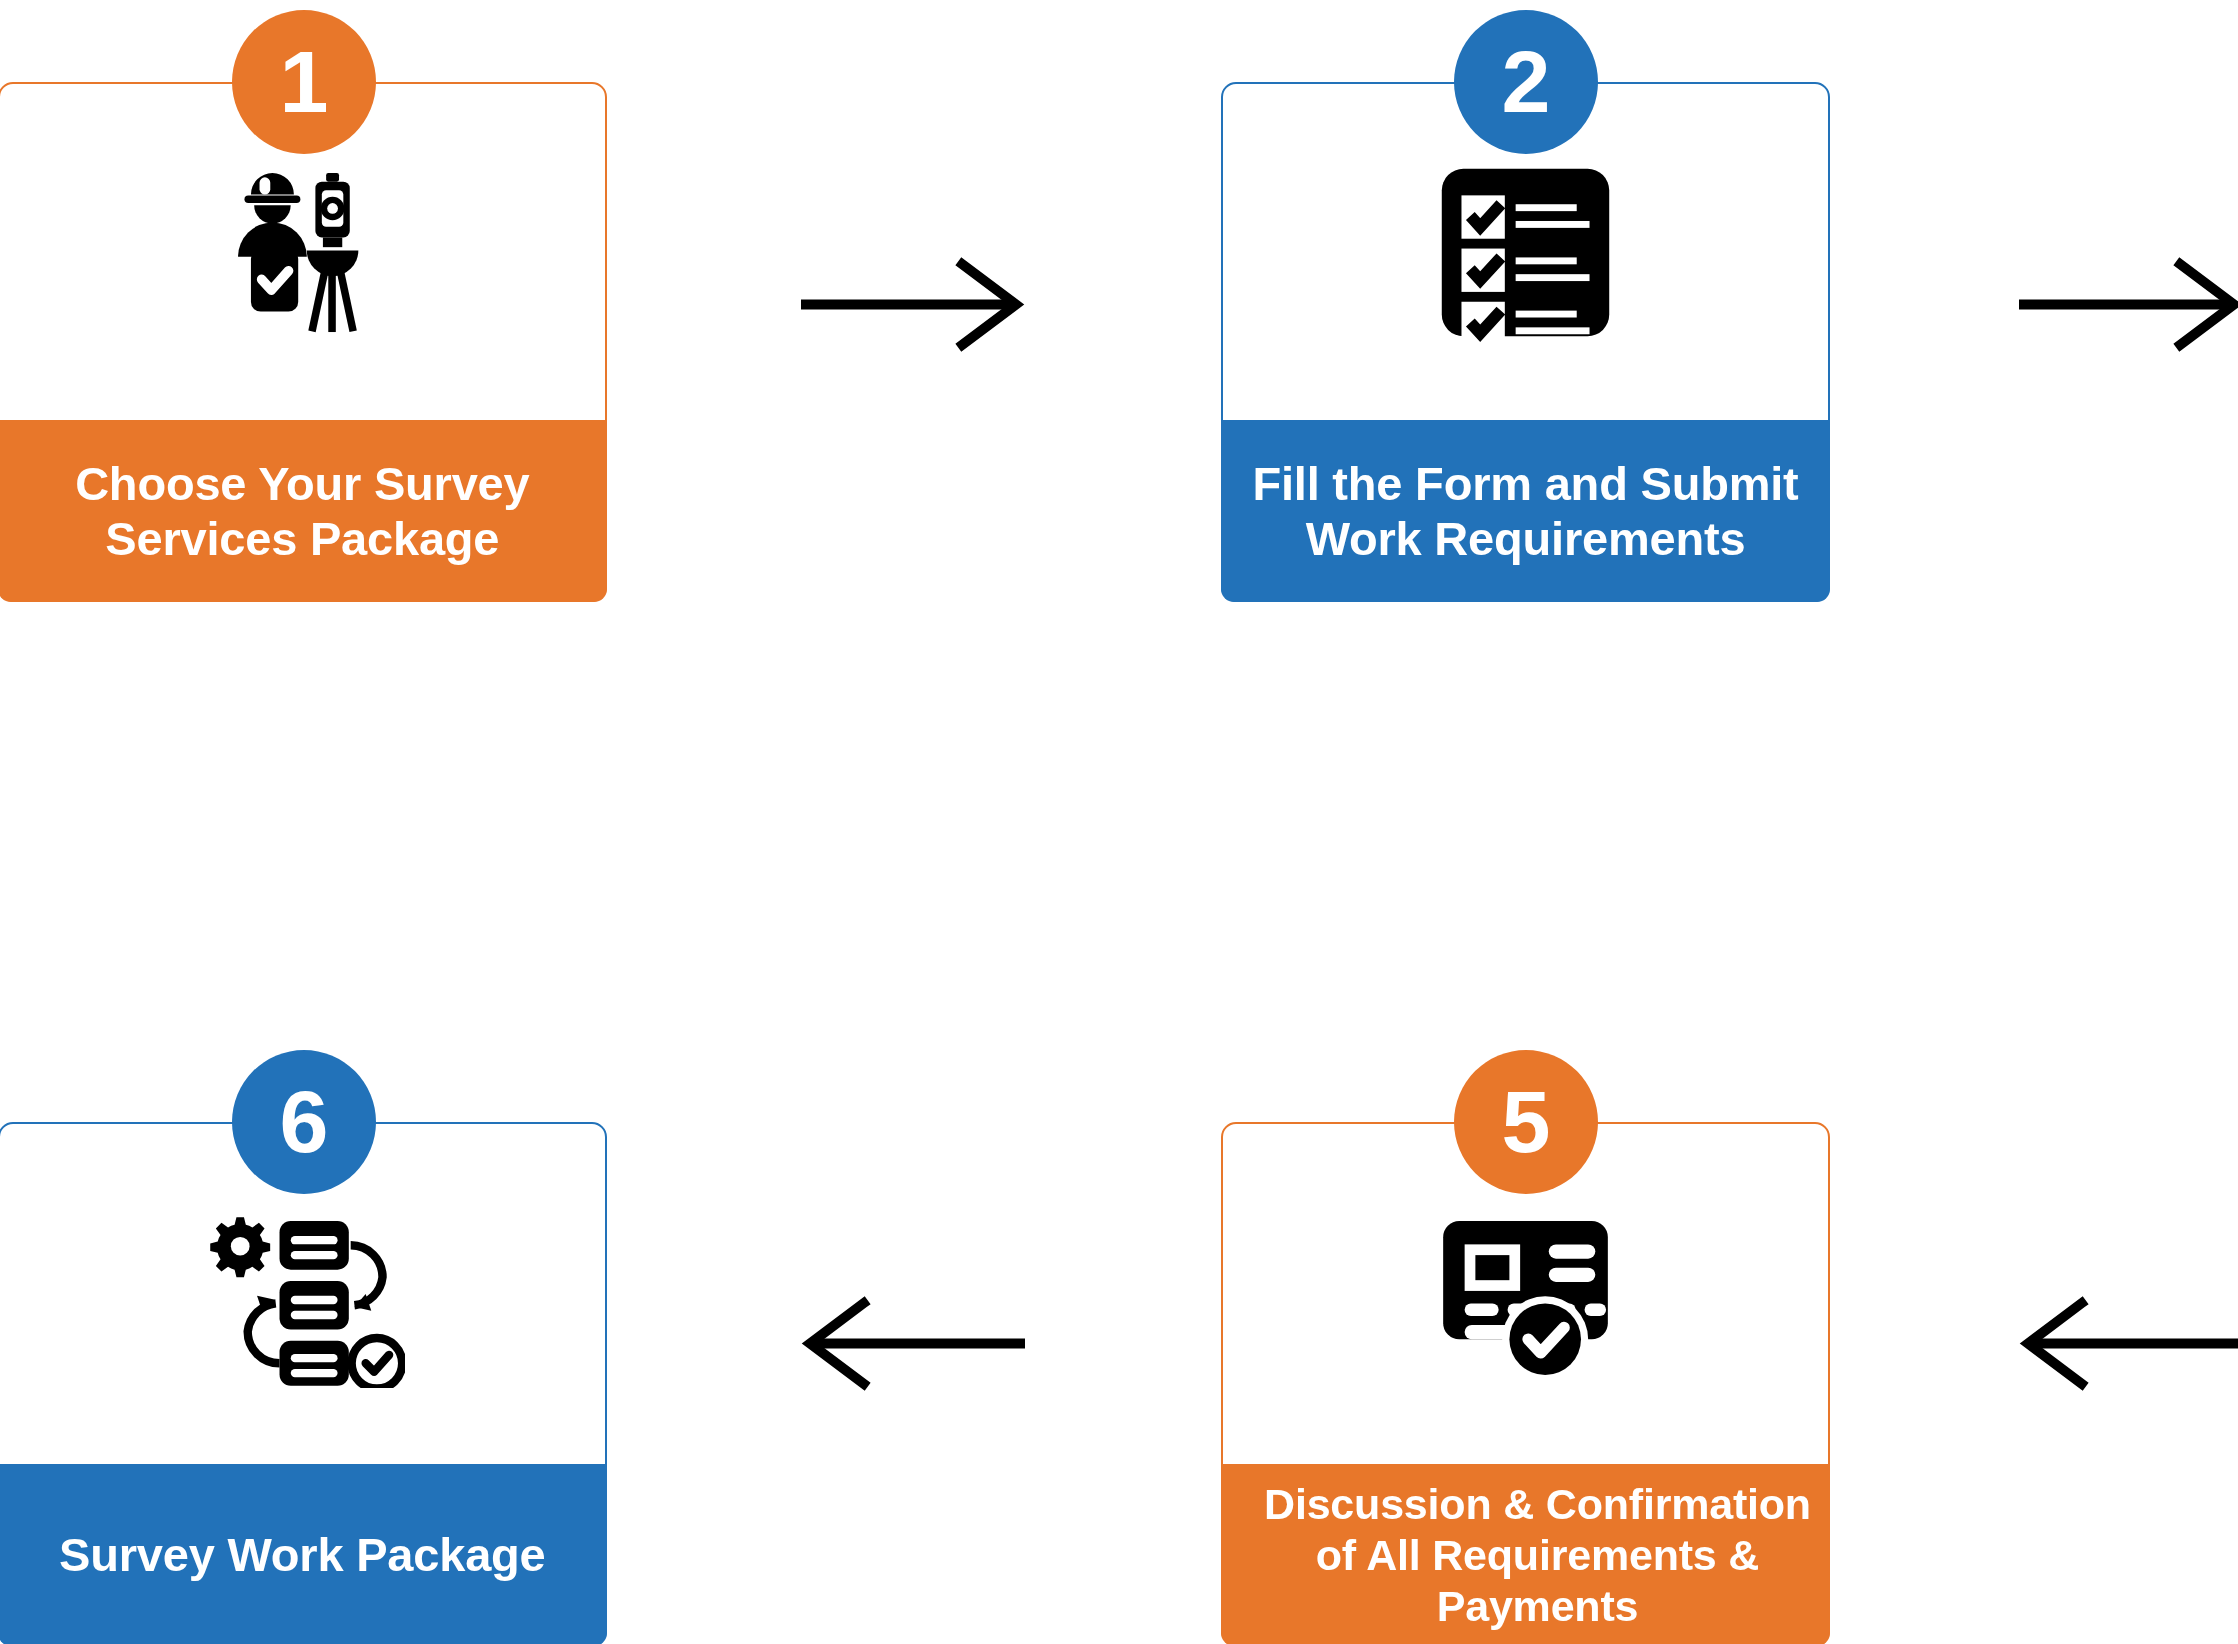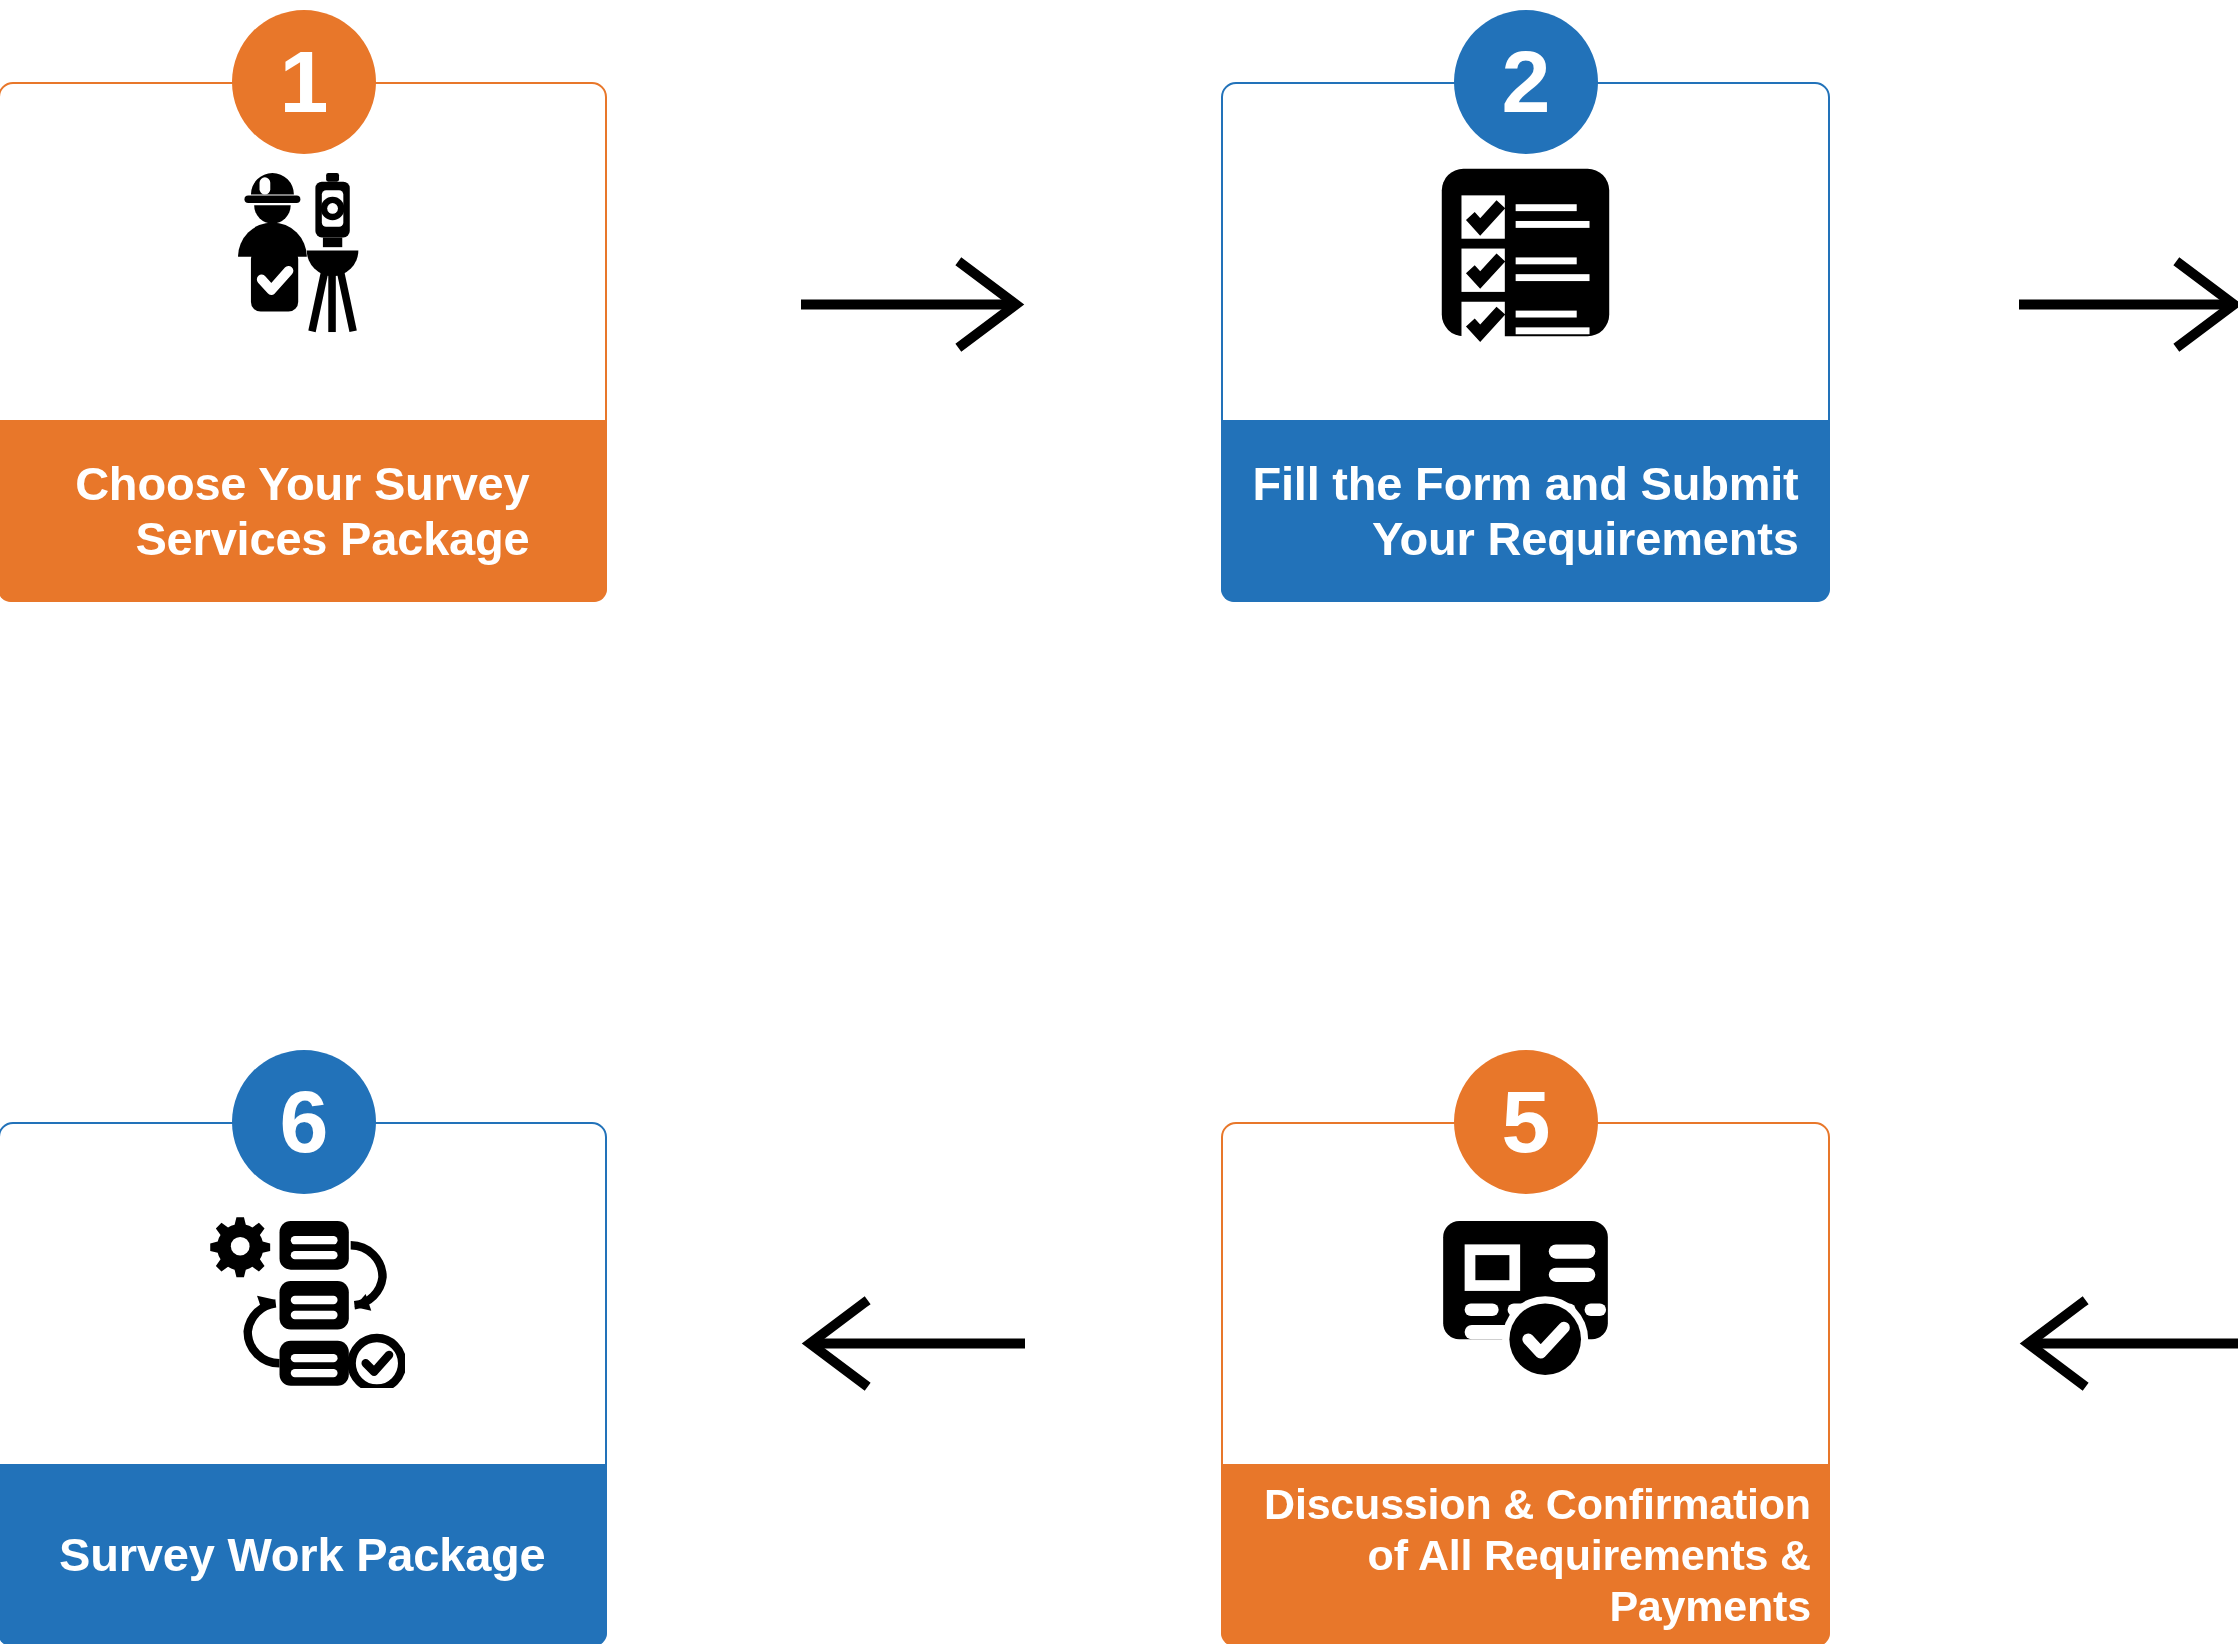--- a/index.html
+++ b/index.html
@@ -39,21 +39,21 @@
     margin:0 -2.2px -2.2px -2.2px;  
   }
   .card.orange .card-band{background:#E8772A;}
   .card.blue  .card-band{background:#2272B9;}
 
   .card-label{
     color:#ffffff;
     font-size:47px;
     line-height:1.18;
     font-weight:800;
-    text-align:right;
+    text-align:center;
     letter-spacing:-0.2px;
     white-space:pre-line;
   }
 
   
   .badge{
     position:absolute;
     width:144px;height:144px;
     border-radius:50%;
     display:flex;align-items:center;justify-content:center;
@@ -135,21 +135,21 @@
 
           <rect x="35" y="150" width="44" height="44" fill="#fff"></rect>
           <path d="M44 171 l10 11 21 -23" stroke="#000" stroke-width="12" fill="none"></path>
           <rect x="90" y="159" width="62" height="7" fill="#fff"></rect>
           <rect x="90" y="176" width="75" height="7" fill="#fff"></rect>
         </g>
       </svg>
     </div>
     <div class="card-band">
       <div class="card-label">Fill the Form and Submit
-Your Requirements</div>
+Work Requirements</div>
     </div>
   </div>
   <div class="badge blue" style="left:1454px;top:9.9px;">
     <span>2</span>
   </div>
 
   <svg class="arrow" style="left:2019px;top:255px;" width="224" height="99" viewBox="0 0 500 220">
     <g stroke="#000" stroke-width="22" fill="none" stroke-linecap="square">
       <line x1="10" y1="110" x2="470" y2="110"></line>
       <polyline points="360,20 480,110 360,200" stroke-linejoin="miter"></polyline>

